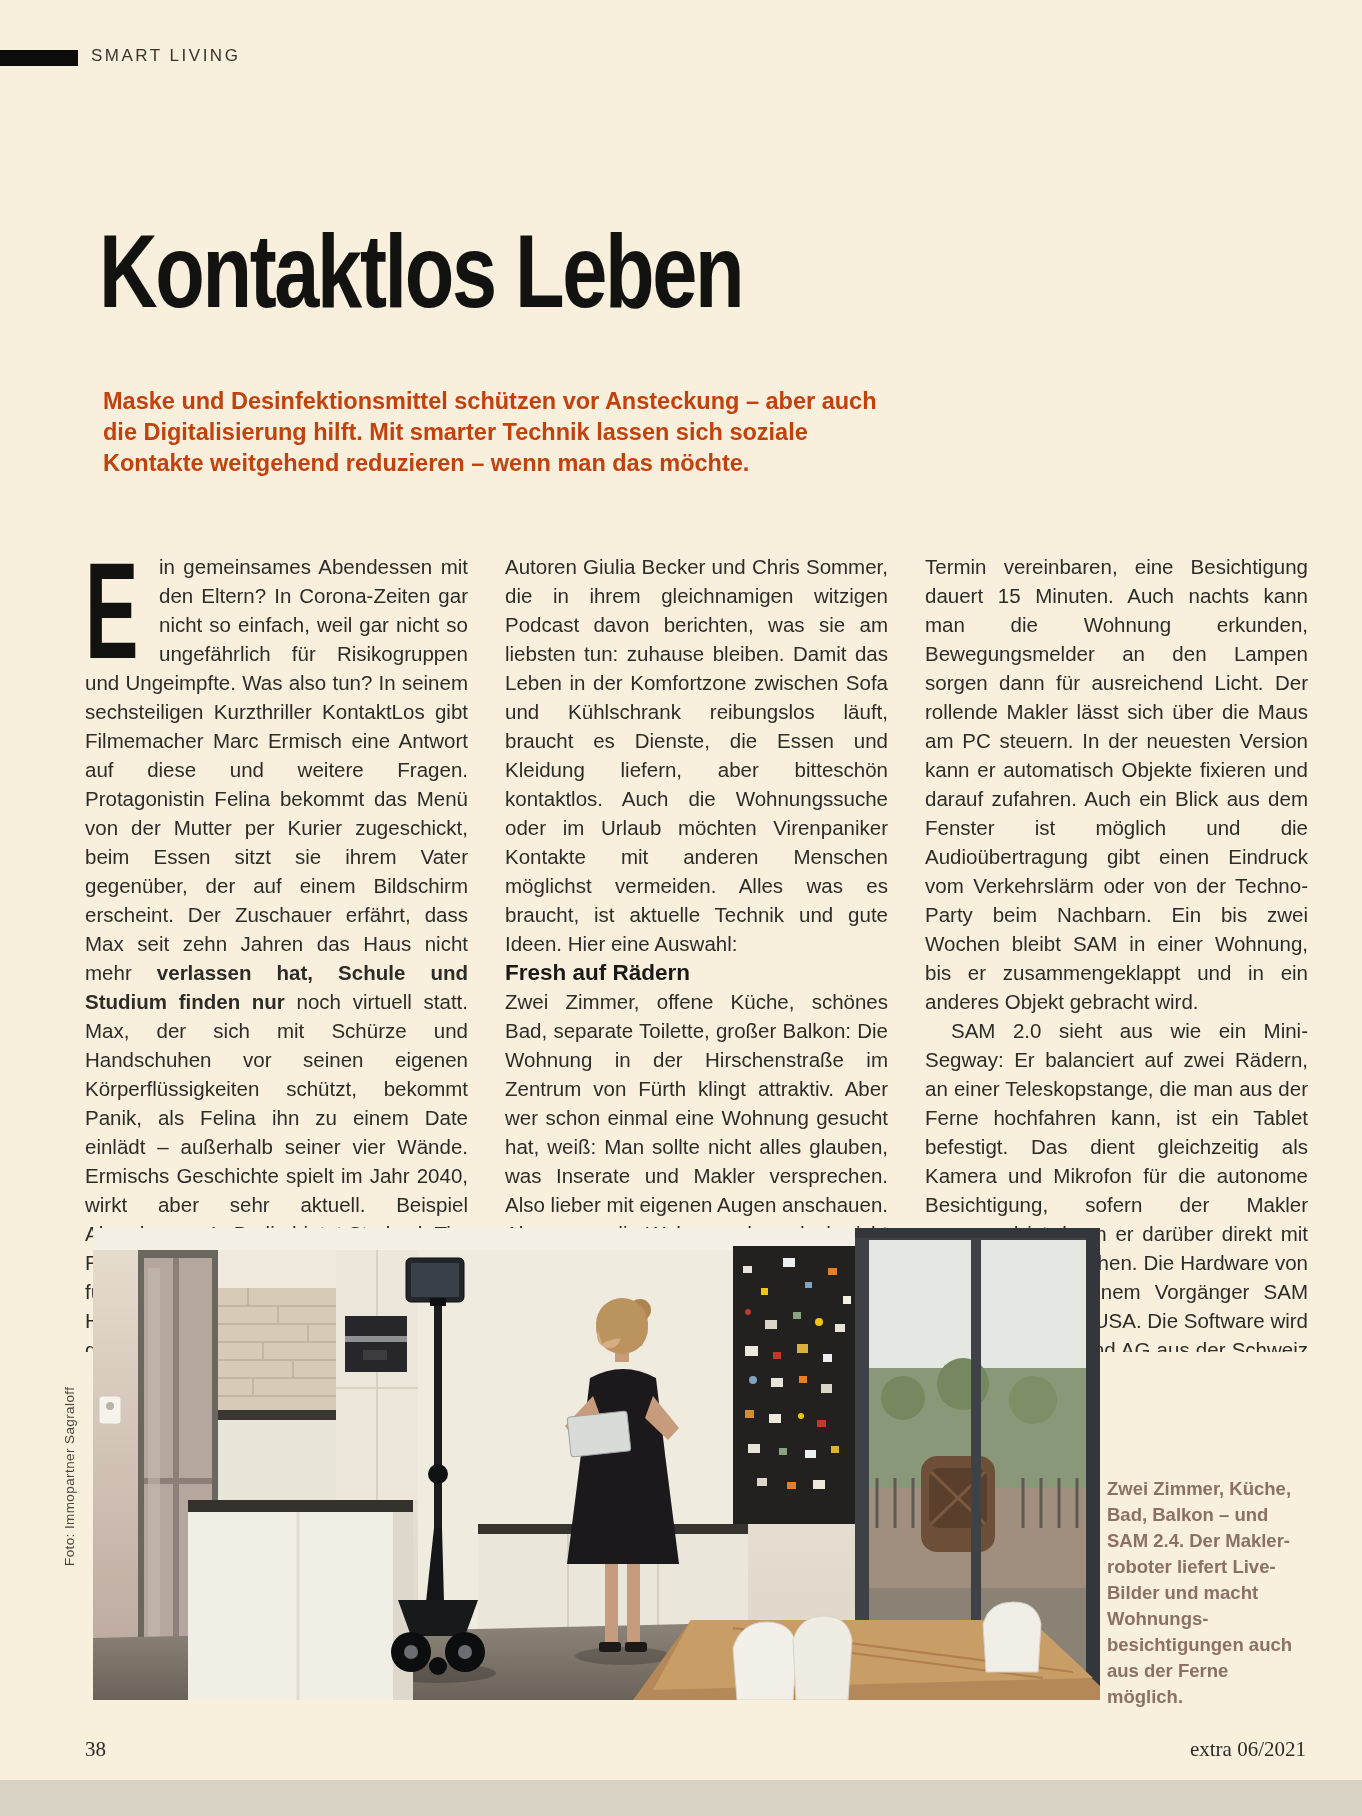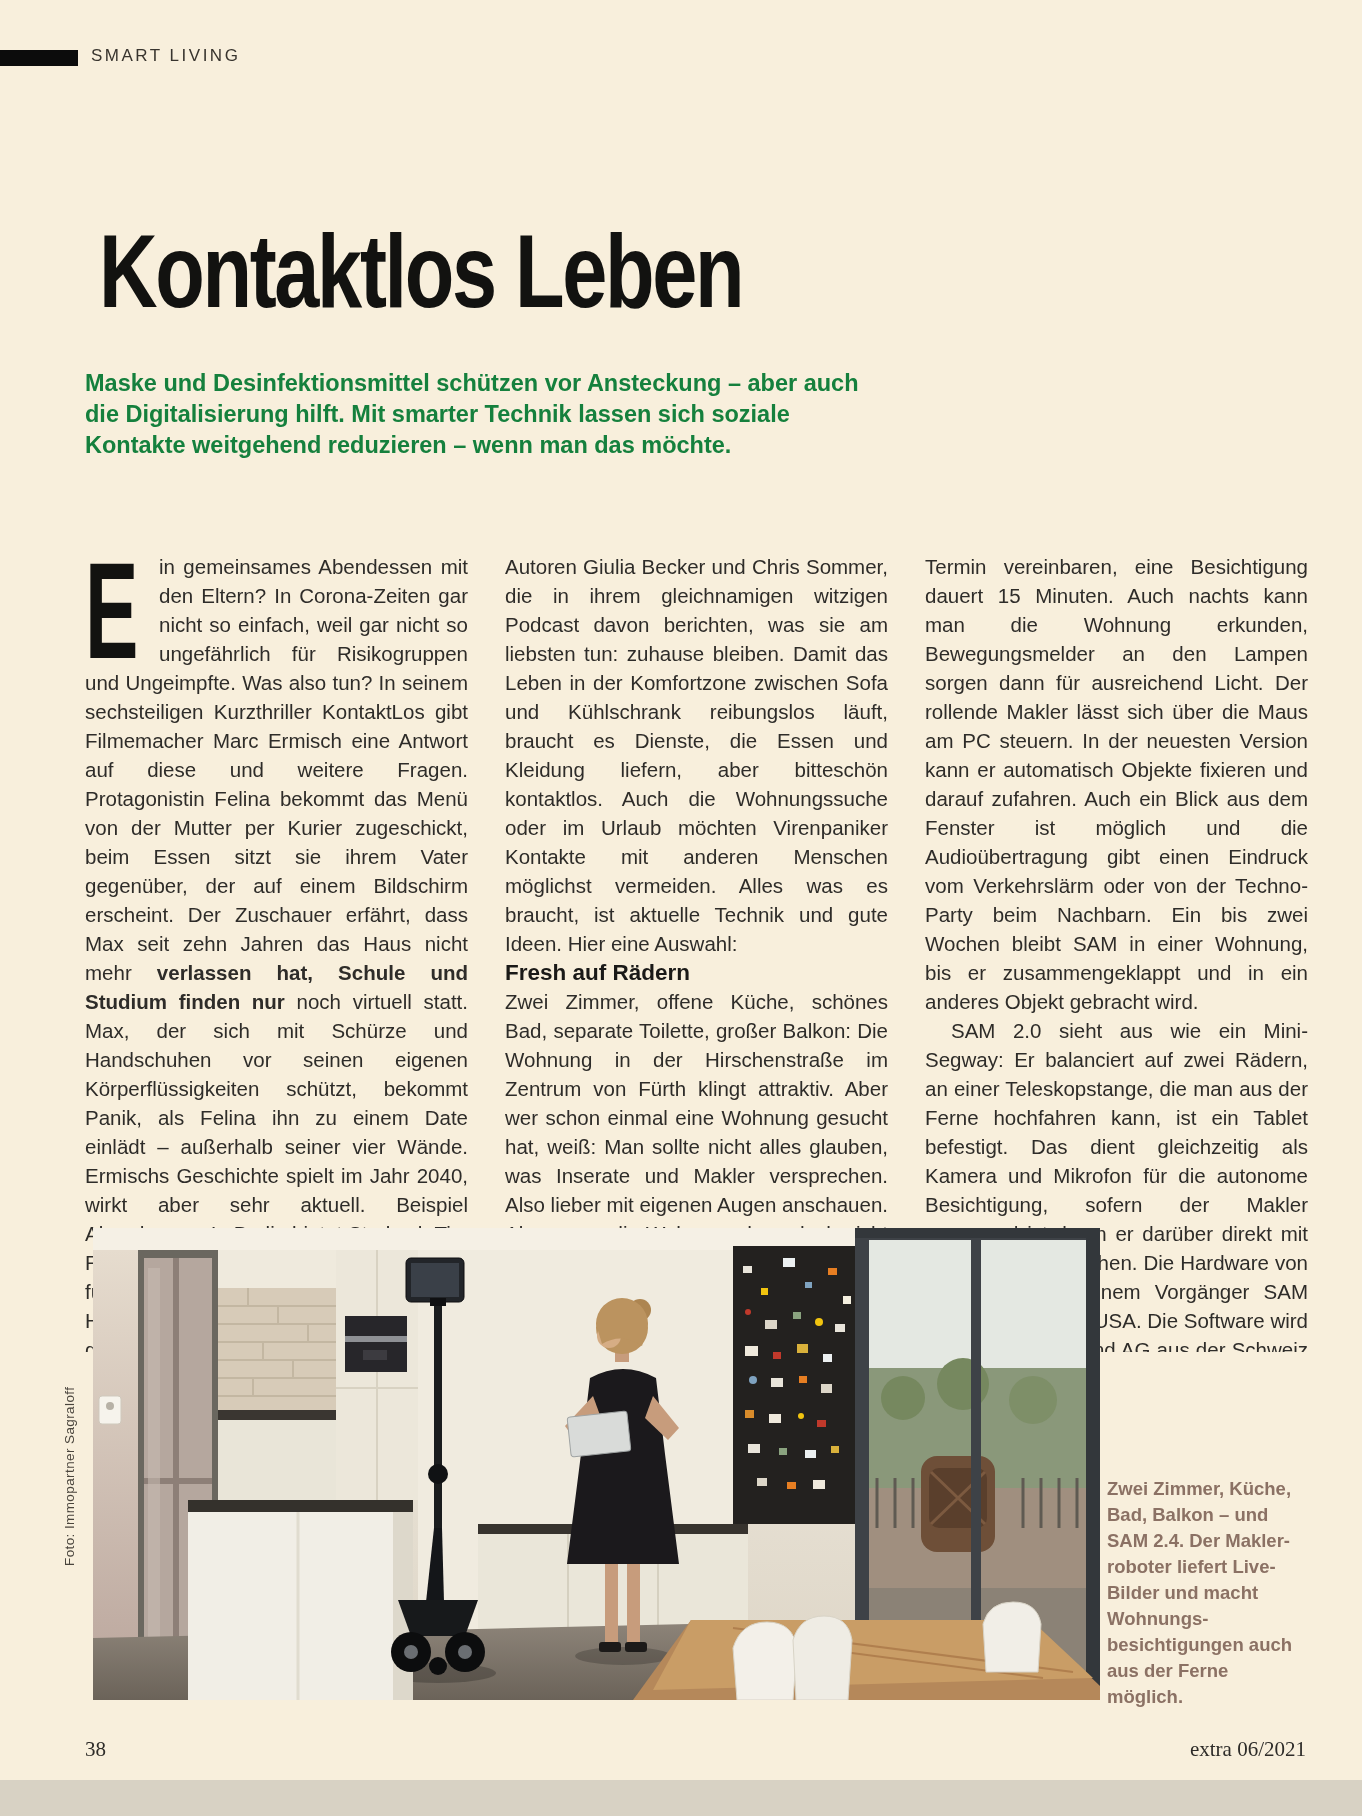--- a/index.html
+++ b/index.html
@@ -13,22 +13,22 @@
     color:#2e2c29;
   }
   
   .kicker-bar{position:absolute;left:0;top:50px;width:78px;height:16px;background:#0c0c0c;}
   .kicker{position:absolute;left:91px;top:46px;font-size:17px;letter-spacing:2.5px;color:#38342e;}
   
   .title{position:absolute;left:83px;top:196px;margin:16px;white-space:nowrap;text-align:right;}
   .title-inner{display:inline-block;font-size:104px;font-weight:bold;color:#121210;
     letter-spacing:-3px;transform:scaleX(.78);transform-origin:left center;}
   
-  .intro{position:absolute;left:85px;top:368px;width:805px;margin:0;
-    font-size:23.5px;line-height:31px;font-weight:bold;color:#15803d;}
+  .intro{position:absolute;left:85px;top:368px;width:805px;margin:18px;
+    font-size:23.5px;line-height:31px;font-weight:bold;color:#c2410c;}
   
   .columns{position:absolute;left:85px;top:552px;width:1223px;height:800px;
     display:flex;gap:37px;overflow:hidden;}
   .col{width:383px;font-size:20.5px;line-height:29px;text-align:justify;
     hyphens:auto;-webkit-hyphens:auto;}
   .col p{margin:0;}
   .col .indent{text-indent:26px;}
   .subhead{font-size:22.5px;font-weight:bold;color:#1a1917;margin:13px 0 3px 0;text-align:left;}
   .dropcap{display:block;float:left;width:62px;height:102px;margin:7px 12px 0 0;
     font-size:138px;line-height:102px;font-weight:bold;color:#121210;

